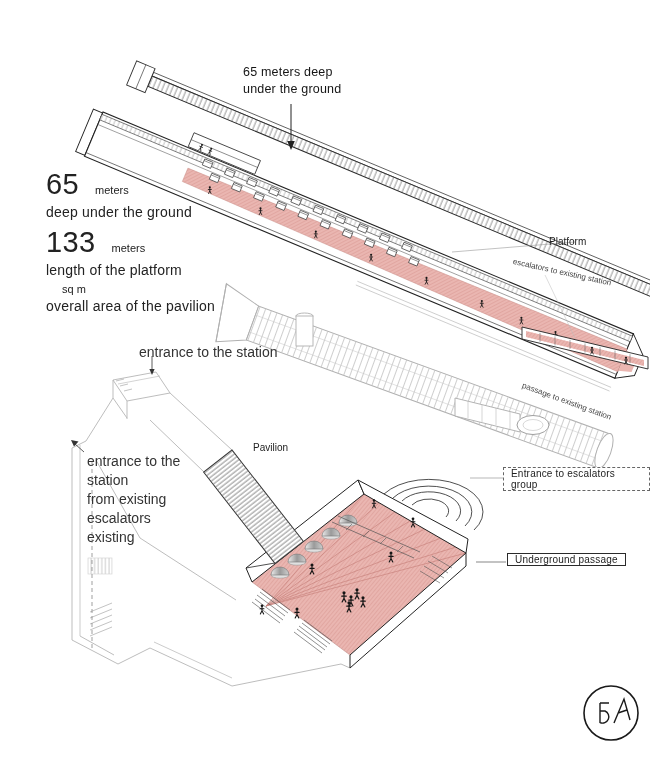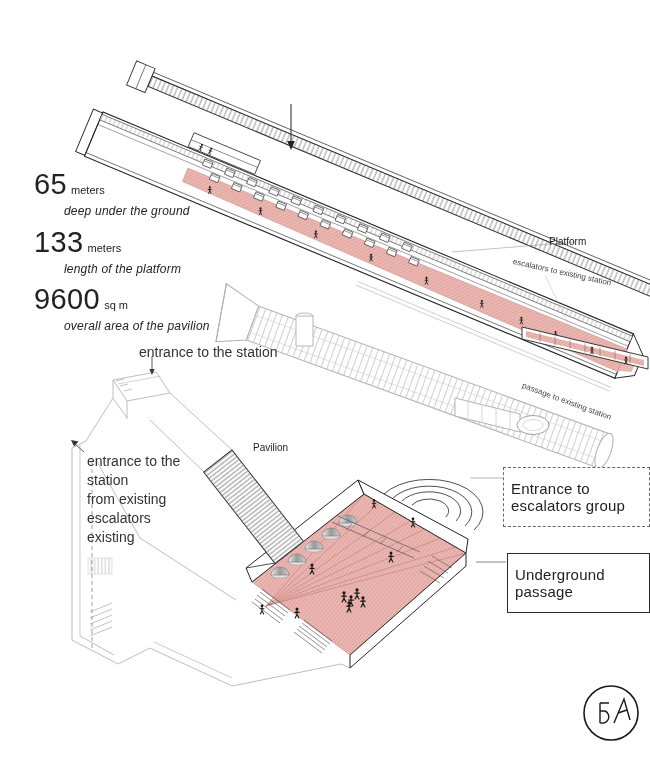--- a/index.html
+++ b/index.html
@@ -2,30 +2,30 @@
 <html><head>
 <meta charset="utf-8">
 <style>
   html,body{margin:0;padding:0;background:#fff;}
   .stage{position:relative;width:650px;height:765px;background:#fff;overflow:hidden;
          font-family:"Liberation Sans",sans-serif;color:#1c1c1c;}
   svg.draw{position:absolute;left:0;top:0;}
   .lbl{position:absolute;white-space:nowrap;}
   .callout{font-size:12.5px;line-height:1.32;font-weight:500;letter-spacing:.2px;color:#151515;}
   .stats{position:absolute;left:34px;top:0;width:190px;}
-  .stat{position:absolute;left:0;text-align:center;}
+  .stat{position:absolute;left:12px;text-align:center;}
   .stat-row{display:flex;align-items:baseline;}
   .stat-value{font-size:29px;font-weight:400;letter-spacing:.4px;color:#222;}
-  .stat-unit{font-size:11px;margin-left:4px;color:#222;}
-  .stat-cap{font-size:12px;font-style:italic;margin-top:3px;letter-spacing:.2px;color:#222;margin-left:30px;}
+  .stat-unit{font-size:11px;margin-left:16px;color:#222;}
+  .stat-cap{font-size:14px;margin-top:3px;letter-spacing:.2px;color:#222;}
   .small{font-size:14px;color:#333;}
   .tiny{font-size:8px;color:#444;}
   .tag{font-size:10px;color:#222;}
   .multiline{white-space:normal;width:110px;line-height:1.35;}
-  .box{position:absolute;font-size:15px;padding:12px 7px;letter-spacing:.2px;background:#fff;color:#222;}
+  .box{position:absolute;font-size:10px;padding:0 7px;letter-spacing:.2px;background:#fff;color:#222;}
   .box.dashed{border:1px dashed #666;}
   .box.solid{border:1px solid #2a2a2a;}
   .rot12{transform:rotate(12.5deg);transform-origin:left top;}
   .rot20{transform:rotate(20deg);transform-origin:left top;}
 </style>
 </head>
 <body>
 
 <div class="stage">
 
@@ -258,39 +258,42 @@
       <polygon points="71,440 78.5,441.5 74,446.5" fill="#333"></polygon>
     </g>
 
     <g fill="none" stroke="#1a1a1a">
       <circle cx="611" cy="713" r="27" stroke-width="1.6"></circle>
       <path d="M600 703 L600 723 M600 703 L609 703 M600 711 L605 711 A5.8 5.8 0 1 1 600 722.6" stroke-width="1.4"></path>
       <path d="M614 723 L624 699 L630 720 M618 713 L627 710" stroke-width="1.4"></path>
     </g>
   </svg>
 
+  <div class="lbl callout" style="left:243px;top:64px;">
+    <div>65 meters deep</div>
+    <div>under the ground</div>
+  </div>
 
   <div class="stats">
     <div class="stat" style="top:168px;">
       <div class="stat-row">
         <span class="stat-value">65</span>
         <span class="stat-unit">meters</span>
       </div>
       <div class="stat-cap">deep under the ground</div>
     </div>
     <div class="stat" style="top:226px;">
       <div class="stat-row">
         <span class="stat-value">133</span>
         <span class="stat-unit">meters</span>
       </div>
       <div class="stat-cap">length of the platform</div>
     </div>
     <div class="stat" style="top:283px;">
       <div class="stat-row">
-        <span class="stat-value">9600</span>
         <span class="stat-unit">sq m</span>
       </div>
       <div class="stat-cap">overall area of the pavilion</div>
     </div>
   </div>
 
   <div class="lbl tag" style="left:549px;top:236px;">Platform</div>
 
   <div class="lbl tiny rot12" style="left:514px;top:257px;">escalators to existing station</div>
 

